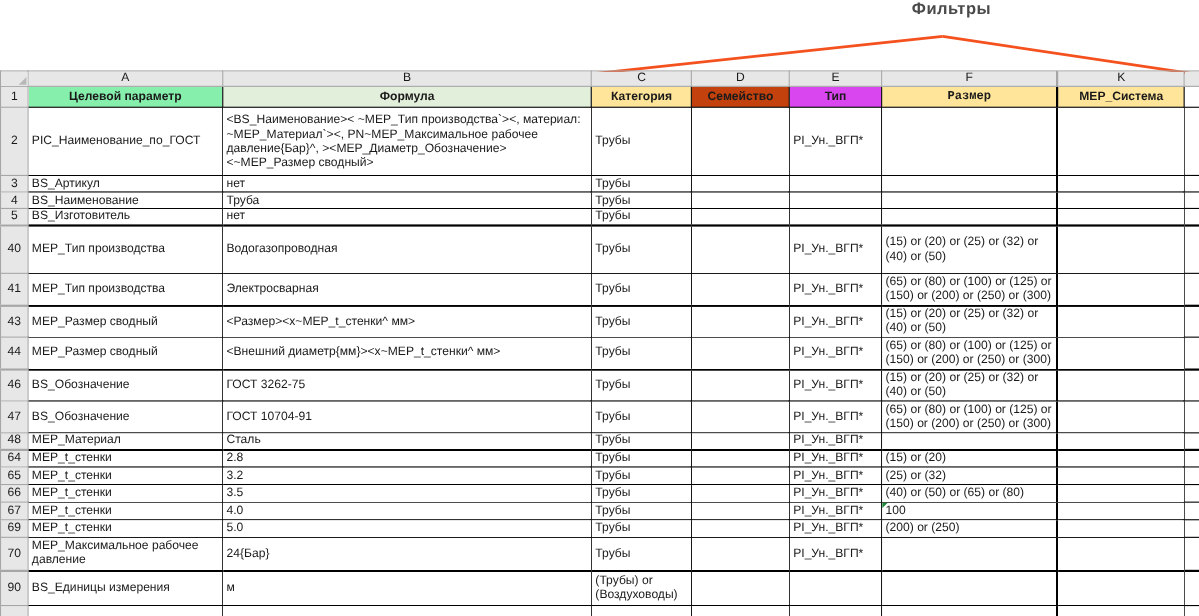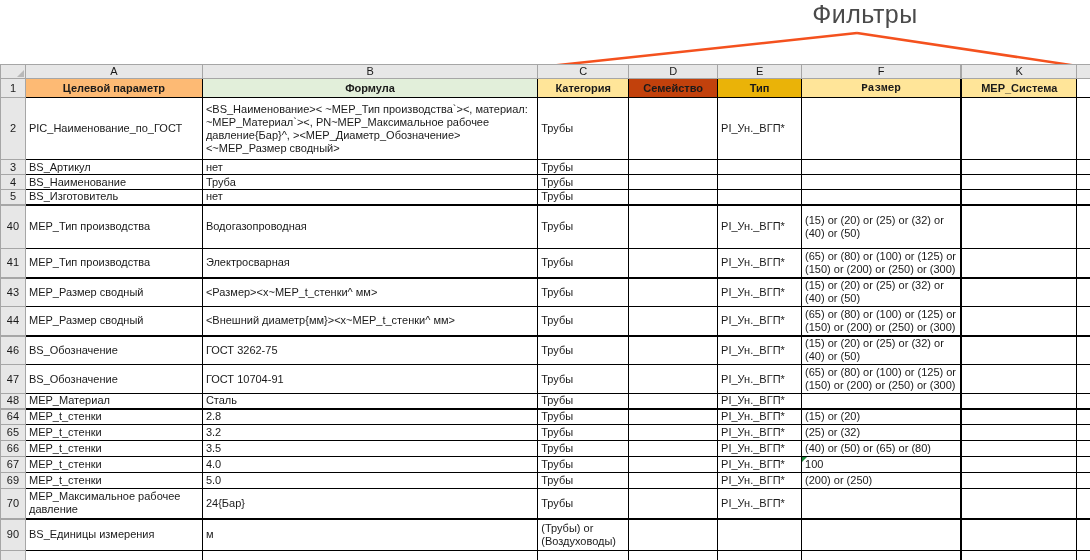--- a/index.html
+++ b/index.html
@@ -2,21 +2,21 @@
 <html><head>
 <meta charset="utf-8">
 <style>
   html,body { margin:0; padding:0; background:#fff; }
   .canvas {
     position:relative; width:1090px; height:560px; background:#ffffff;
     overflow:hidden; font-family:"Liberation Sans","DejaVu Sans",sans-serif;
   }
   .filters-label {
     position:absolute; top:0px; left:770px; width:190px; text-align:center;
-    font-size:25px; font-weight:normal; letter-spacing:0.5px;
+    font-size:15px; font-weight:bold; letter-spacing:0.5px;
   }
   .callout { position:absolute; left:0; top:0; pointer-events:none; }
   table.sheet { position:absolute; left:0; top:64px; border-collapse:collapse; table-layout:fixed; }
   table.sheet td {
     padding:0 3px; font-size:11px; line-height:13px; color:#1a1a1a;
     vertical-align:middle; overflow:hidden; word-wrap:break-word;
   }
   td.gutter {
     background:#e7e7e7; border:1px solid #a6a6a6; color:#444;
     text-align:center; vertical-align:bottom; font-size:10px; padding:0 2px 1px 0;
@@ -75,25 +75,25 @@
           <td class="colhead">B</td>
           <td class="colhead">C</td>
           <td class="colhead">D</td>
           <td class="colhead">E</td>
           <td class="colhead">F</td>
           <td class="colhead kcol">K</td>
           <td class="sliver-h"></td>
         </tr>
         <tr style="height: 19px;">
           <td class="gutter">1</td>
-          <td class="hdr" style="background: #fdba74;">Целевой параметр</td>
+          <td class="hdr" style="background: #86efac;">Целевой параметр</td>
           <td class="hdr" style="background: rgb(226, 239, 218);">Формула</td>
           <td class="hdr" style="background: rgb(255, 229, 153); margin-left: 37px;">Категория</td>
           <td class="hdr" style="background: #c2410c;">Семейство</td>
-          <td class="hdr" style="background: #eab308;">Тип</td>
+          <td class="hdr" style="background: #d946ef;">Тип</td>
           <td class="hdr" style="background: rgb(255, 229, 153); font-family: Liberation Mono, monospace;">Размер</td>
           <td class="hdr kcol" style="background: rgb(255, 229, 153);">МЕР_Система</td>
           <td class="sliver"></td>
         </tr>
         <tr style="height: 62px;">
           <td class="gutter">2</td>
           <td class="cell">PIC_Наименование_по_ГОСТ</td>
           <td class="cell">&lt;BS_Наименование&gt;&lt; ~МЕР_Тип производства`&gt;&lt;, материал: ~МЕР_Материал`&gt;&lt;, PN~МЕР_Максимальное рабочее давление{Бар}^, &gt;&lt;МЕР_Диаметр_Обозначение&gt;&lt;~МЕР_Размер сводный&gt;</td>
           <td class="cell">Трубы</td>
           <td class="cell"></td>

